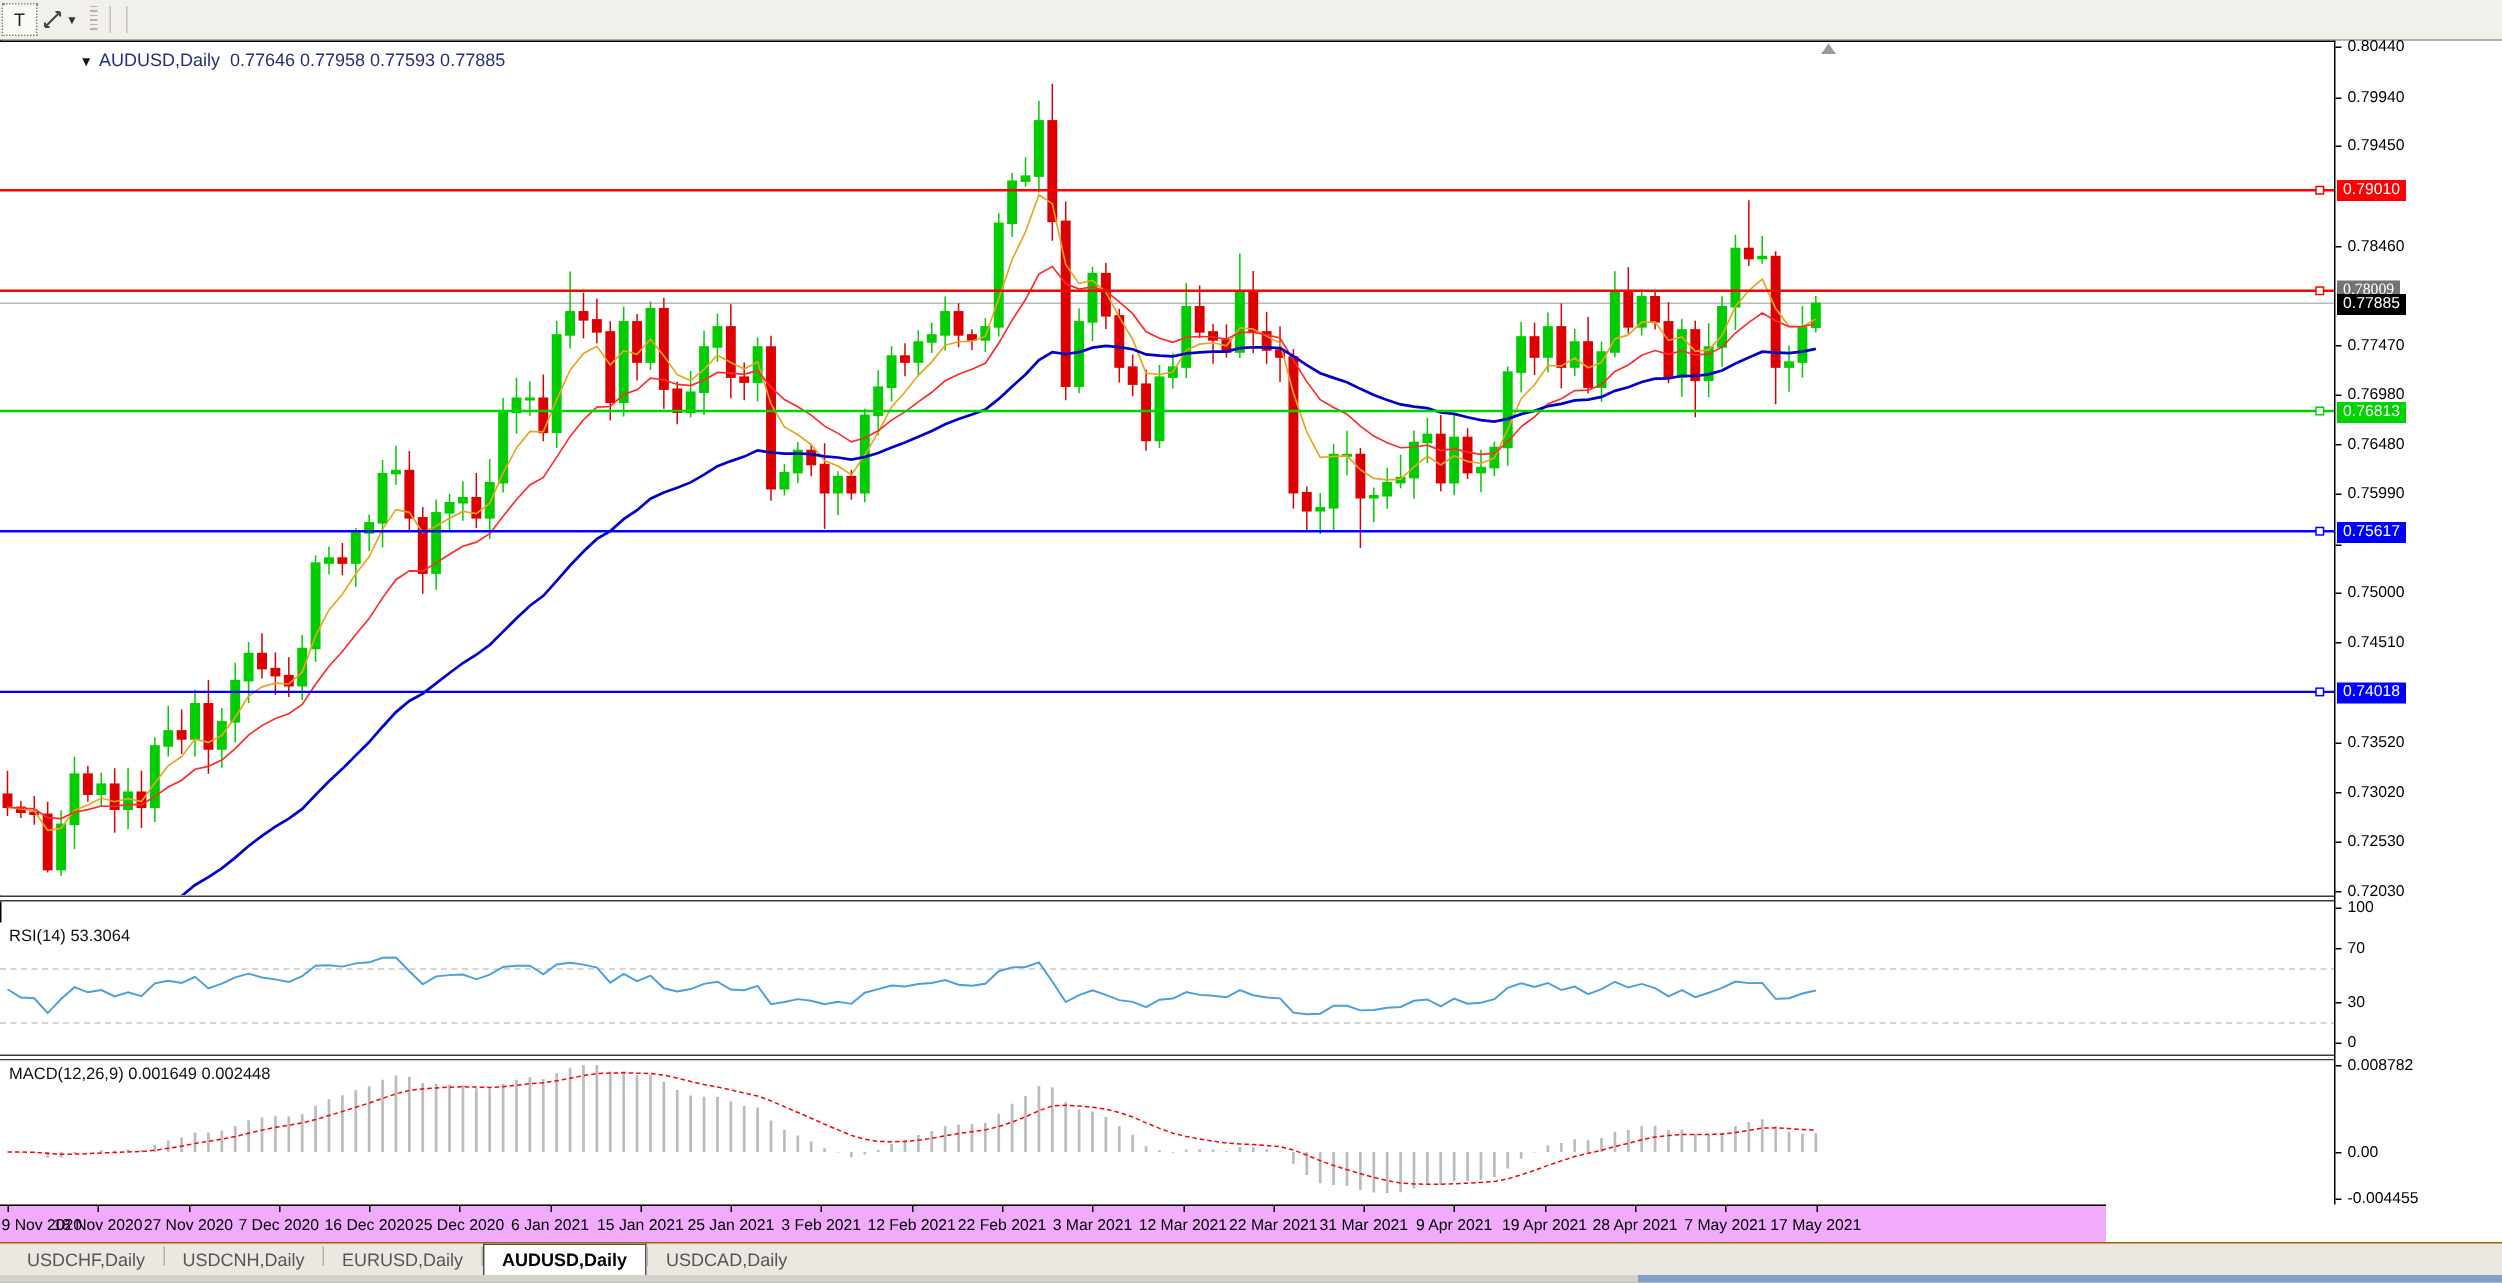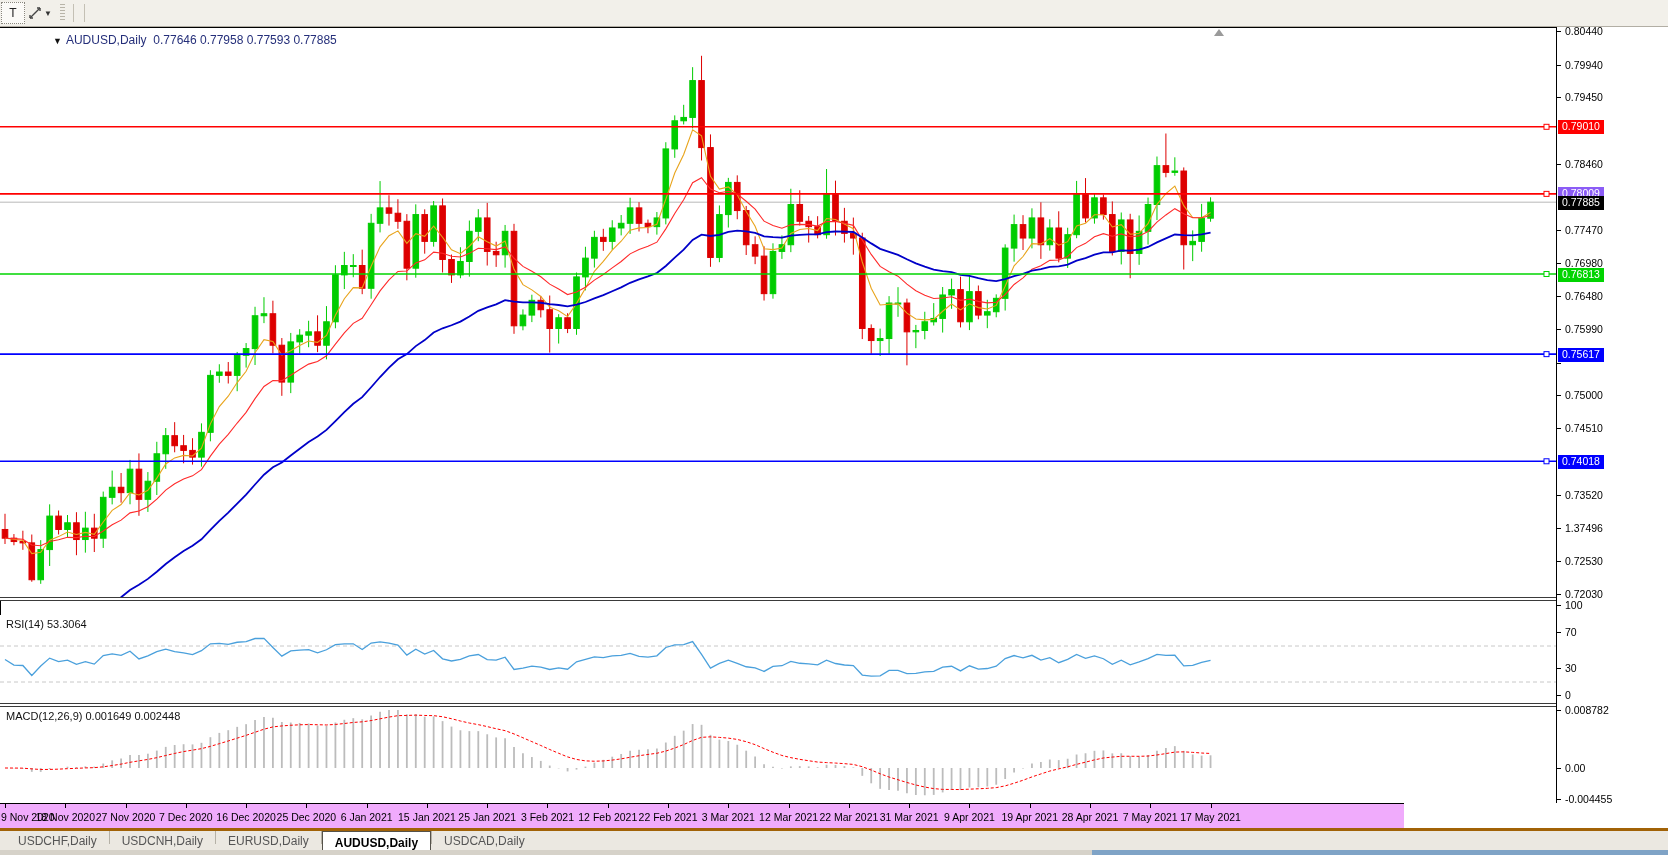--- a/index.html
+++ b/index.html
@@ -33,21 +33,21 @@
   .ticklabel{position:absolute;left:8px;font-size:10.5px;color:#000;white-space:nowrap;}
   .pricetag{position:absolute;left:1px;height:14px;line-height:13px;padding:0 4px;font-size:10.5px;
             color:#fff;white-space:nowrap;}
   
   .date-strip{position:absolute;left:0;top:803px;width:1404px;height:25px;background:#f0abfc;
               border-top:1px solid #000;box-sizing:border-box;}
   .date-tick{position:absolute;top:0;width:1px;height:4px;background:#000;}
   .date-label{position:absolute;top:7px;font-size:10.5px;color:#000;white-space:nowrap;}
   
   .tabbar{position:absolute;left:0;top:828px;width:1668px;height:22px;background:#ebe8e1;
-          border-top:3px solid #a16207;display:flex;align-items:flex-start;padding-left:6px;box-sizing:border-box;}
+          border-top:1px solid #a16207;display:flex;align-items:center;padding-left:6px;box-sizing:border-box;}
   .tab{height:20px;display:flex;align-items:center;padding:0 12px;font-size:12px;color:#555;cursor:default;}
   .tab.active{background:#fff;border:1px solid #55524a;border-bottom:none;color:#000;font-weight:bold;height:21px;}
   .tab-sep{width:1px;height:13px;background:#b5b1a6;margin-bottom:4px;}
   
   .scroll-strip{position:absolute;left:0;top:850px;width:1668px;height:5px;background:#d6d2c9;}
   .scroll-thumb{position:absolute;left:1092px;top:0;width:576px;height:5px;background:#7fa3c6;}
   .shift-marker{position:absolute;left:1214px;top:29px;width:0;height:0;
                 border-left:5px solid transparent;border-right:5px solid transparent;
                 border-bottom:7px solid #9a9a9a;}
   svg{display:block;}
@@ -555,27 +555,27 @@
       <div class="ticklabel" style="top: 296.15px;">0.75990</div>
       <div class="tickmark" style="top: 335.65px;"></div>
       <div class="ticklabel" style="top: 322px;">0.75490</div>
       <div class="tickmark" style="top: 368.48px;"></div>
       <div class="ticklabel" style="top: 362.48px;">0.75000</div>
       <div class="tickmark" style="top: 401.31px;"></div>
       <div class="ticklabel" style="top: 395.31px;">0.74510</div>
       <div class="tickmark" style="top: 467.64px;"></div>
       <div class="ticklabel" style="top: 461.64px;">0.73520</div>
       <div class="tickmark" style="top: 501.14px;"></div>
-      <div class="ticklabel" style="top: 495.14px;">1.37496</div>
+      <div class="ticklabel" style="top: 495.14px;">0.73020</div>
       <div class="tickmark" style="top: 533.97px;"></div>
       <div class="ticklabel" style="top: 527.97px;">0.72530</div>
       <div class="tickmark" style="top: 567.47px;"></div>
       <div class="ticklabel" style="top: 561.47px;">0.72030</div>
       <div class="pricetag" style="top: 93.31px; background: rgb(255, 0, 0);">0.79010</div>
-      <div class="pricetag" style="top: 160.377px; background: #8b5cf6;">0.78009</div>
+      <div class="pricetag" style="top: 160.377px; background: #737373; font-family: Liberation Serif, serif;">0.78009</div>
       <div class="pricetag" style="top: 240.509px; background: rgb(0, 212, 0);">0.76813</div>
       <div class="pricetag" style="top: 320.641px; background: rgb(0, 0, 255);">0.75617</div>
       <div class="pricetag" style="top: 427.774px; background: rgb(0, 0, 255);">0.74018</div>
       <div class="pricetag" style="top: 168.685px; background: rgb(0, 0, 0);">0.77885</div>
       <div class="tickmark" style="top: 578px;"></div>
       <div class="ticklabel" style="top: 572px;">100</div>
       <div class="tickmark" style="top: 605px;"></div>
       <div class="ticklabel" style="top: 599px;">70</div>
       <div class="tickmark" style="top: 641px;"></div>
       <div class="ticklabel" style="top: 635px;">30</div>

